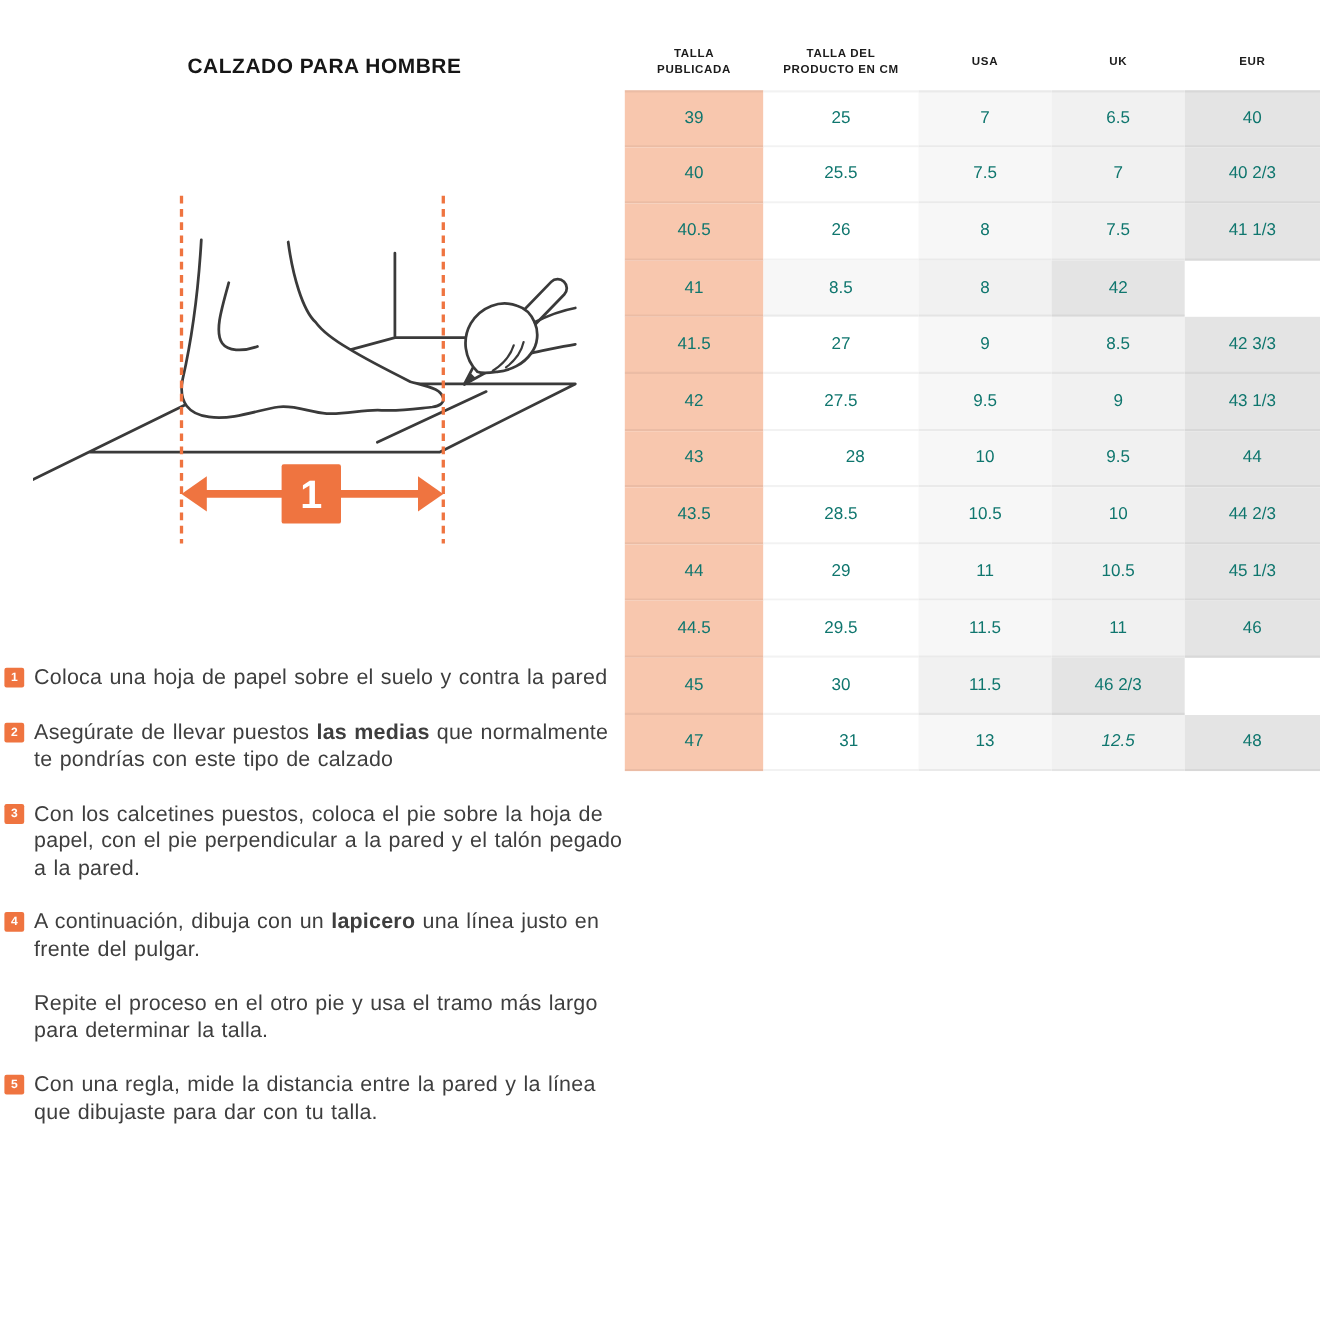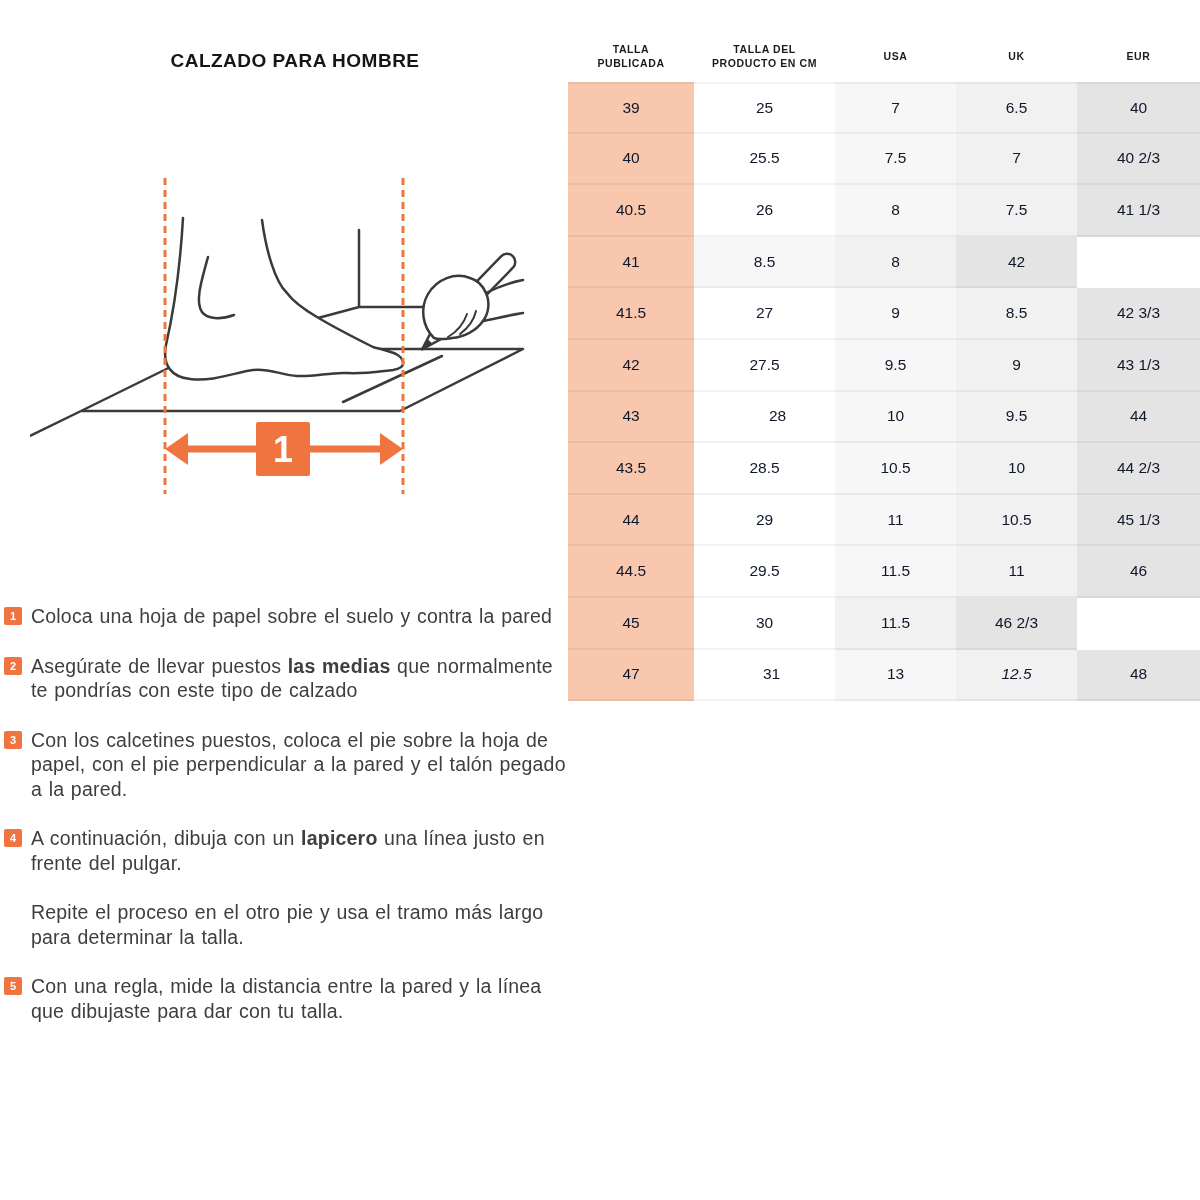--- a/index.html
+++ b/index.html
@@ -25,21 +25,21 @@
   .step-text .b{ font-weight:bold; }
 
   
   .size-table{ position:absolute; left:568px; top:30px; width:632px; }
   .t-head{ display:flex; height:52px; }
   .hcell{ display:flex; flex-direction:column; align-items:center; justify-content:center;
           font-size:10.5px; font-weight:bold; letter-spacing:.6px; color:#1b1b1b;
           text-align:center; line-height:14px; }
   .trow{ display:flex; }
   .cell{ height:51.6px; display:flex; align-items:center; justify-content:center;
-         font-size:15.5px; color:#0f172a;
+         font-size:15.5px; color:#0f766e;
          border-bottom:2px solid rgba(0,0,0,0.05); }
   .trow:first-child .cell{ border-top:2px solid rgba(0,0,0,0.05); }
   .hcell:nth-child(1), .cell:nth-child(1){ width:126px; }
   .hcell:nth-child(2), .cell:nth-child(2){ width:141px; }
   .hcell:nth-child(3), .cell:nth-child(3){ width:121px; }
   .hcell:nth-child(4), .cell:nth-child(4){ width:121px; }
   .hcell:nth-child(5), .cell:nth-child(5){ width:123px; }
 </style>
 </head>
 <body>

